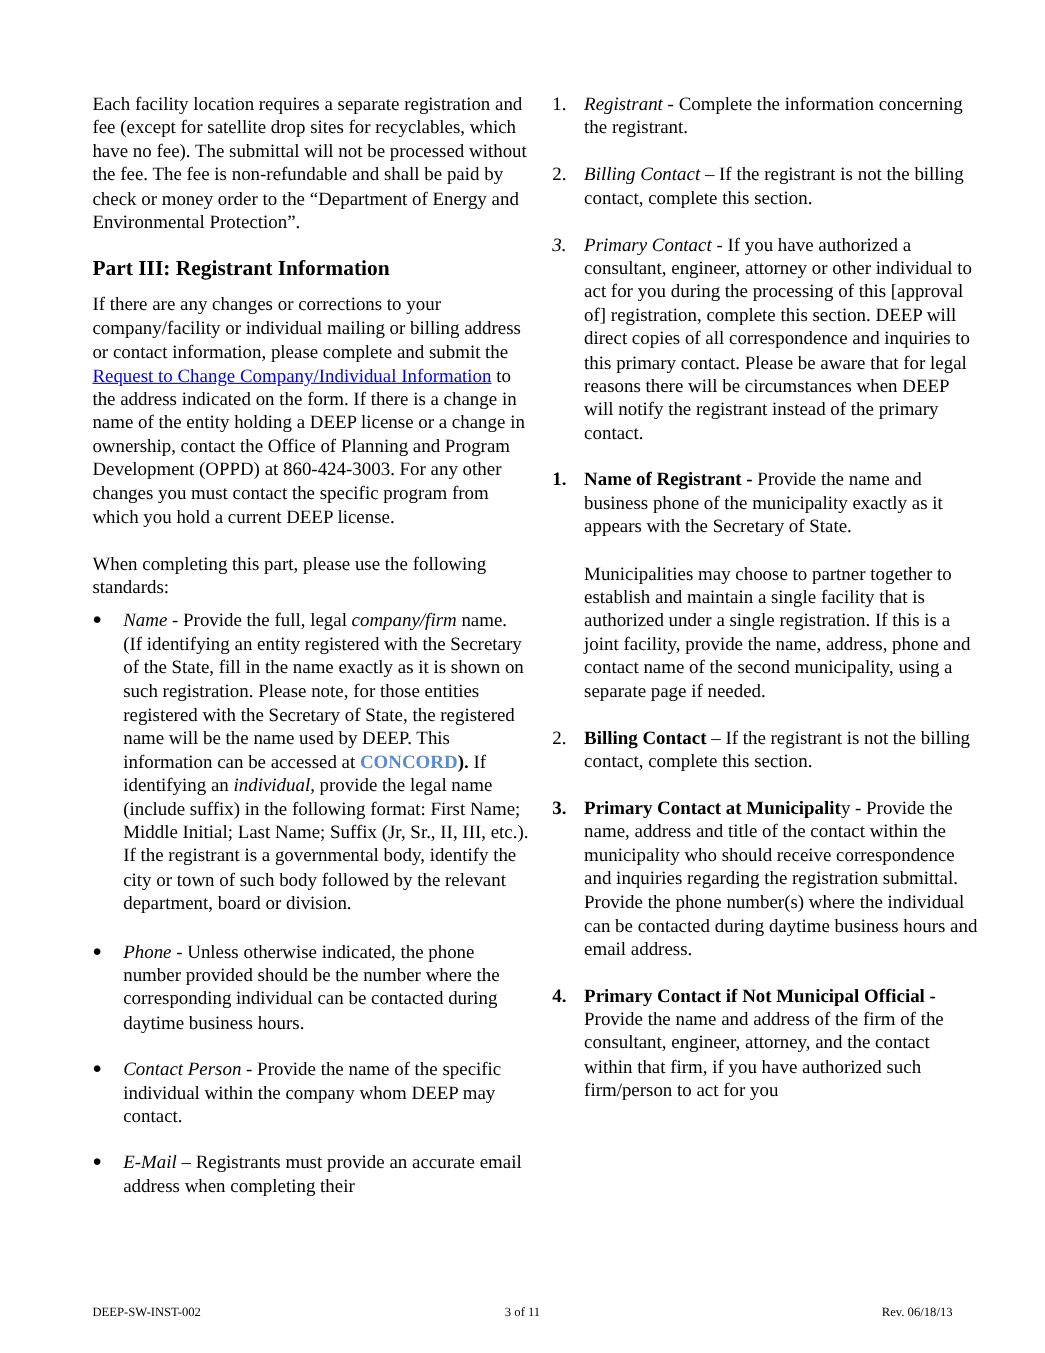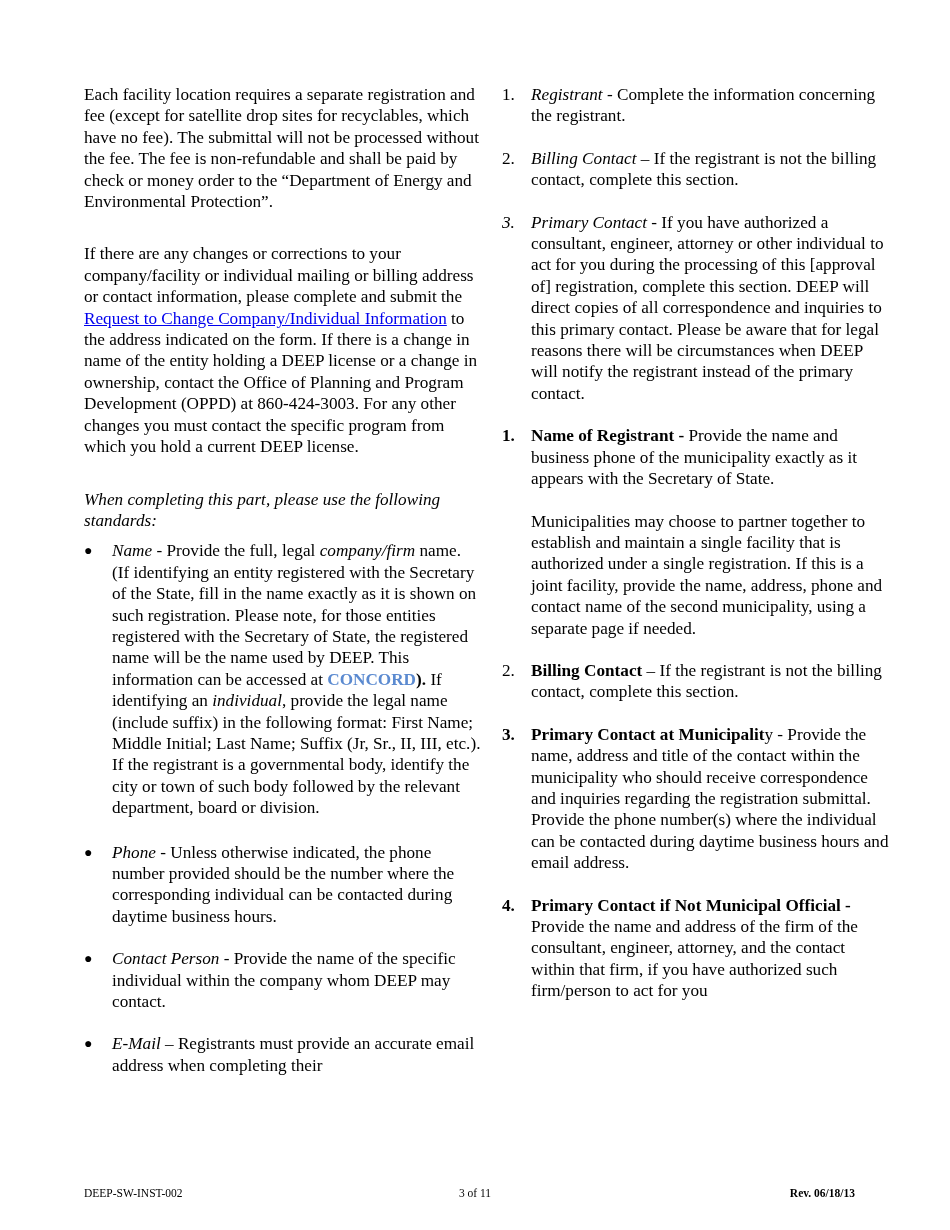--- a/index.html
+++ b/index.html
@@ -7,21 +7,21 @@
     width: 950px; height: 1230px; position: relative; overflow: hidden;
     font-family: "Liberation Serif", "DejaVu Serif", serif;
     color: #000000;
     font-size: 17.2px;
     line-height: 21.4px;
   }
   .col { position: absolute; top: 84px; }
   .col-left { left: 84px; width: 398px; }
   .col-right { left: 502px; width: 388px; }
   p { margin: 0; }
-  .para { margin-bottom: 31px; }
+  .para { margin-bottom: 21px; }
   h2 {
     margin: 0 0 9px 0;
     font-size: 19.5px; font-weight: bold; line-height: 24px;
   }
   .link { color: #0000ee; text-decoration: underline; cursor: pointer; }
   .link-concord { color: #5b8ad0; font-weight: bold; cursor: pointer; }
   .bullet-item { position: relative; padding-left: 28px; margin-bottom: 21px; }
   .bullet-item .bullet {
     position: absolute; left: 0; top: 0; width: 20px; font-size: 14px;
   }
@@ -29,34 +29,35 @@
   .num-item .num { position: absolute; left: 0; top: 0; }
   .bold { font-weight: bold; }
   .ital { font-style: italic; }
   .sub { margin-top: 21px; }
   .footer {
     position: absolute; top: 1186px; left: 84px; width: 782px;
     font-size: 11.5px; line-height: 14px;
   }
   .footer .f-left { position: absolute; left: 0; }
   .footer .f-center { position: absolute; left: 0; right: 0; text-align: center; }
-  .footer .f-right { position: absolute; right: 11px; font-weight: bold; }
+  .footer .f-right { position: absolute; right: 0; }
 </style>
 </head>
 <body>
 
 <div class="col col-left">
   <p class="para">Each facility location requires a separate registration and fee (except for satellite drop sites for recyclables, which have no fee). The submittal will not be processed without the fee.  The fee is non-refundable and shall be paid by check or money order to the “Department of Energy and Environmental Protection”.</p>
 
+  <h2>Part III:  Registrant Information</h2>
 
   <p class="para" style="">
     <span>If there are any changes or corrections to your company/facility or individual mailing or billing address or contact information, please complete and submit the </span><a class="link">Request to Change Company/Individual Information</a><span> to the address indicated on the form. If there is a change in name of the entity holding a DEEP license or a change in ownership, contact the Office of Planning and Program Development (OPPD) at 860-424-3003. For any other changes you must contact the specific program from which you hold a current DEEP license.</span>
   </p>
 
-  <p class="para" style="margin-bottom:9px;font-style:italic;">When completing this part, please use the following standards:</p>
+  <p class="para" style="margin-bottom:9px;">When completing this part, please use the following standards:</p>
 
   <div class="bullet-item" style="margin-bottom:23px;">
     <span class="bullet">●</span>
     <span class="ital">Name</span><span> - Provide the full, legal </span><span class="ital">company/firm</span><span> name. (If identifying an entity registered with the Secretary of the State, fill in the name exactly as it is shown on such registration. Please note, for those entities registered with the Secretary of State, the registered name will be the name used by DEEP. This information can be accessed at </span><a class="link-concord">CONCORD</a><span class="bold">). </span><span>If identifying an </span><span class="ital">individual</span><span>, provide the legal name (include suffix) in the following format: First Name; Middle Initial; Last Name; Suffix (Jr, Sr., II, III, etc.). If the registrant is a governmental body, identify the city or town of such body followed by the relevant department, board or division.</span>
   </div>
 
   <div class="bullet-item">
     <span class="bullet">●</span>
     <span class="ital">Phone</span><span> - Unless otherwise indicated, the phone number provided should be the number where the corresponding individual can be contacted during daytime business hours.</span>
   </div>

